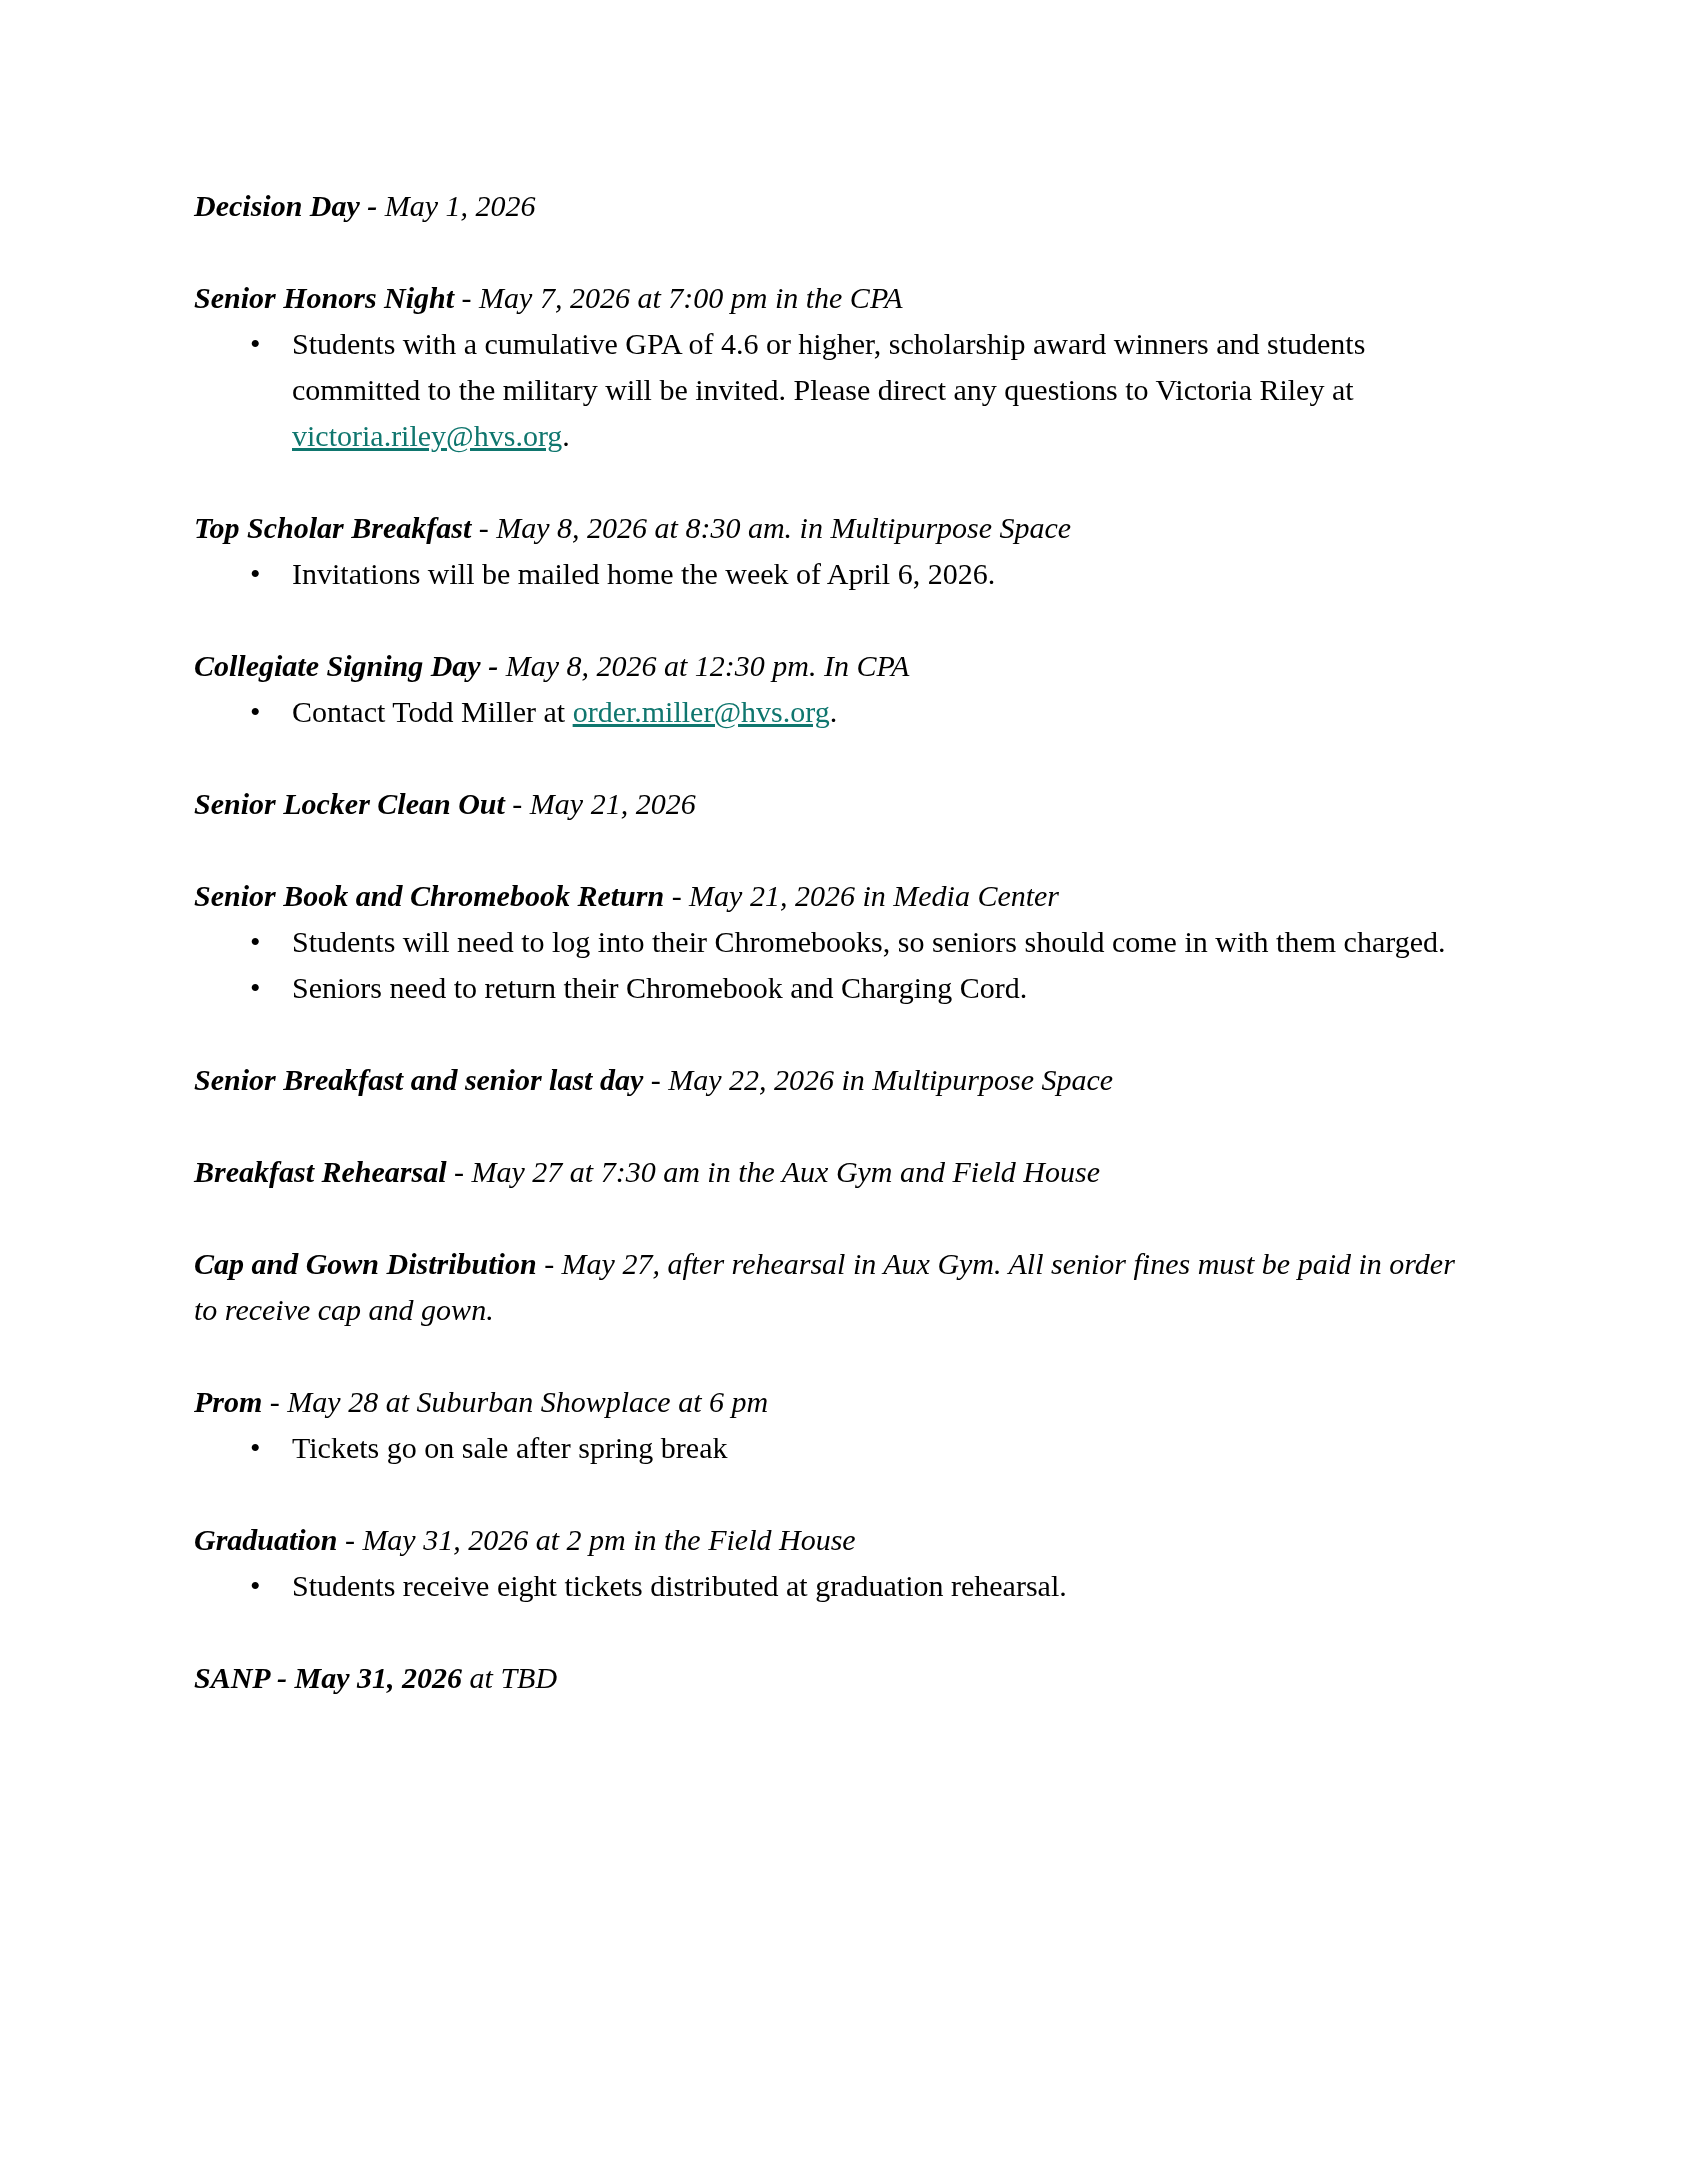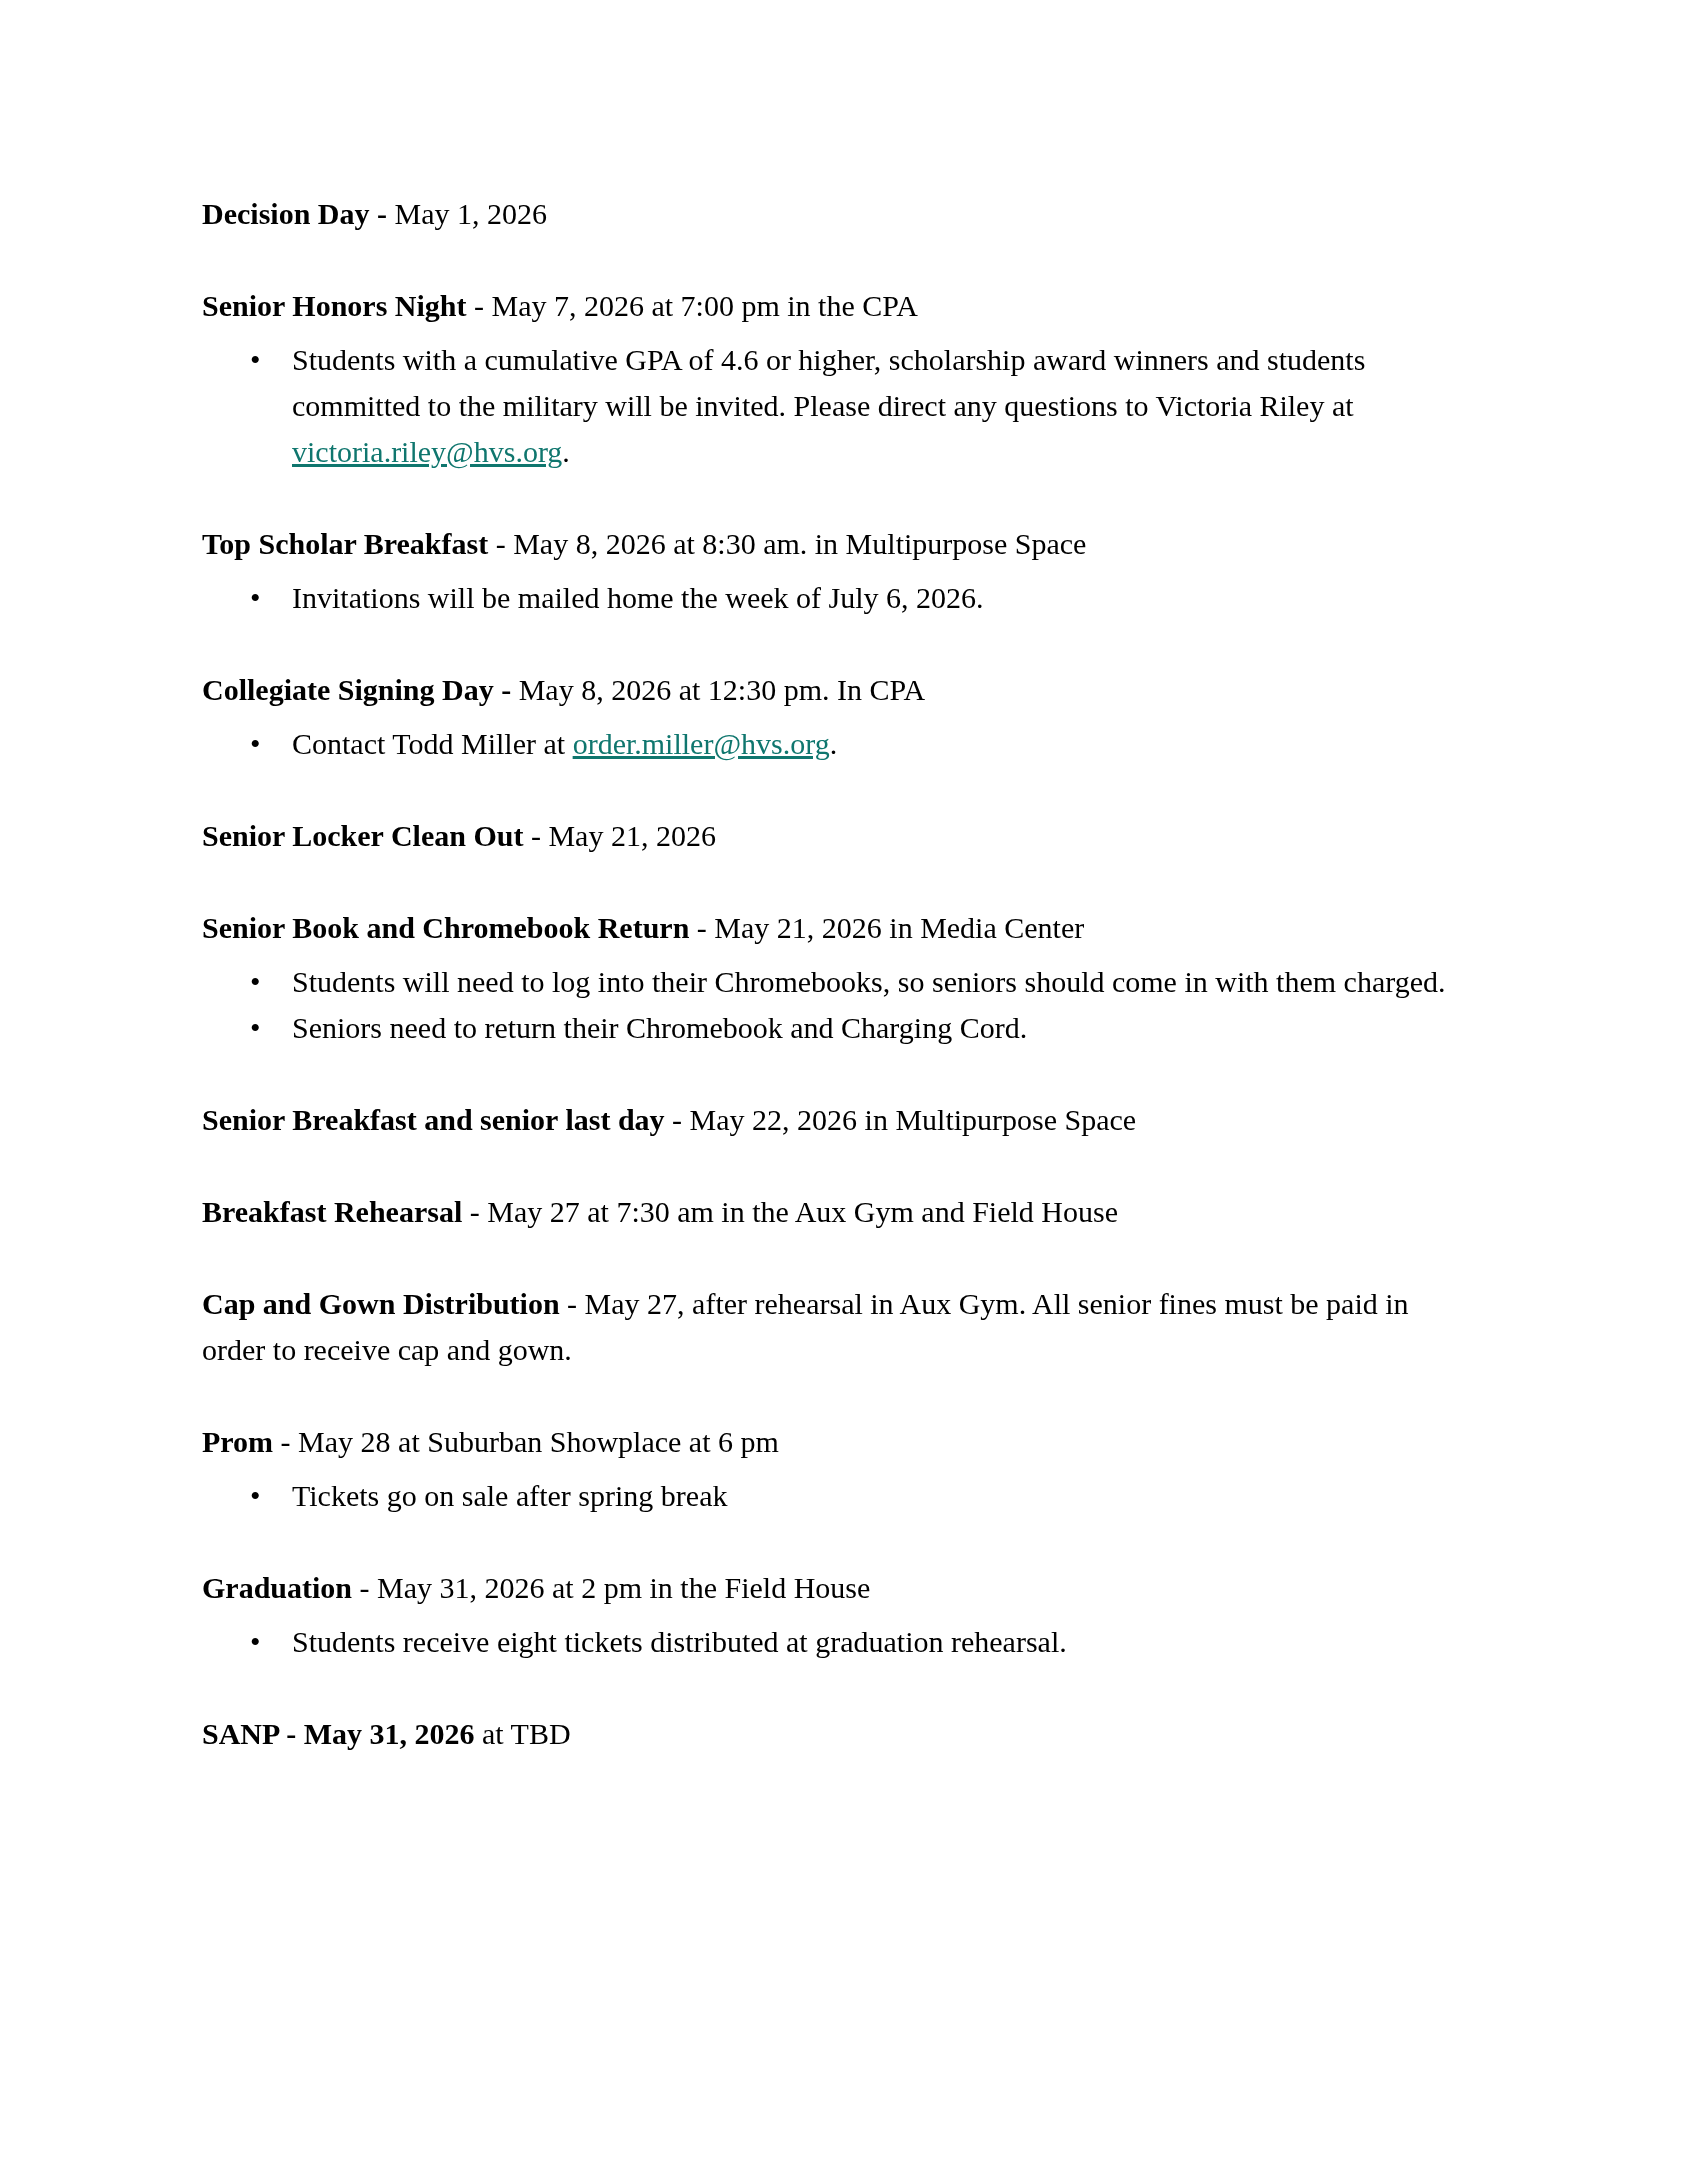--- a/index.html
+++ b/index.html
@@ -26,22 +26,23 @@
     font-size: 30px;
     line-height: 46px;
   }
   .section {
     margin: 0 0 46px 0;
   }
   .section:last-child {
     margin-bottom: 0;
   }
   .heading-line {
-    margin: 8px;
+    margin: 0;
     text-indent: 0;
+    font-style: italic;
   }
   .hd {
     font-weight: bold;
   }
   .rest {
     font-weight: normal;
   }
   ul.bullets {
     list-style: none;
     margin: 0;
@@ -78,21 +79,21 @@
     <div class="section">
       <p class="heading-line"><span class="hd">Senior Honors Night</span><span class="rest"> - May 7, 2026 at 7:00 pm in the CPA</span></p>
       <ul class="bullets">
         <li><span>Students with a cumulative GPA of 4.6 or higher, scholarship award winners and students committed to the military will be invited. Please direct any questions to Victoria Riley at </span><a class="maillink" href="#">victoria.riley@hvs.org</a><span>.</span></li>
       </ul>
     </div>
 
     <div class="section">
       <p class="heading-line"><span class="hd">Top Scholar Breakfast</span><span class="rest"> - May 8, 2026 at 8:30 am. in Multipurpose Space</span></p>
       <ul class="bullets">
-        <li><span>Invitations will be mailed home the week of  July 6, 2026.</span></li>
+        <li><span>Invitations will be mailed home the week of  April 6, 2026.</span></li>
       </ul>
     </div>
 
     <div class="section">
       <p class="heading-line"><span class="hd">Collegiate Signing Day -</span><span class="rest"> May 8, 2026 at 12:30 pm. In CPA</span></p>
       <ul class="bullets">
         <li><span>Contact Todd Miller at </span><a class="maillink" href="#">order.miller@hvs.org</a><span>.</span></li>
       </ul>
     </div>
 

